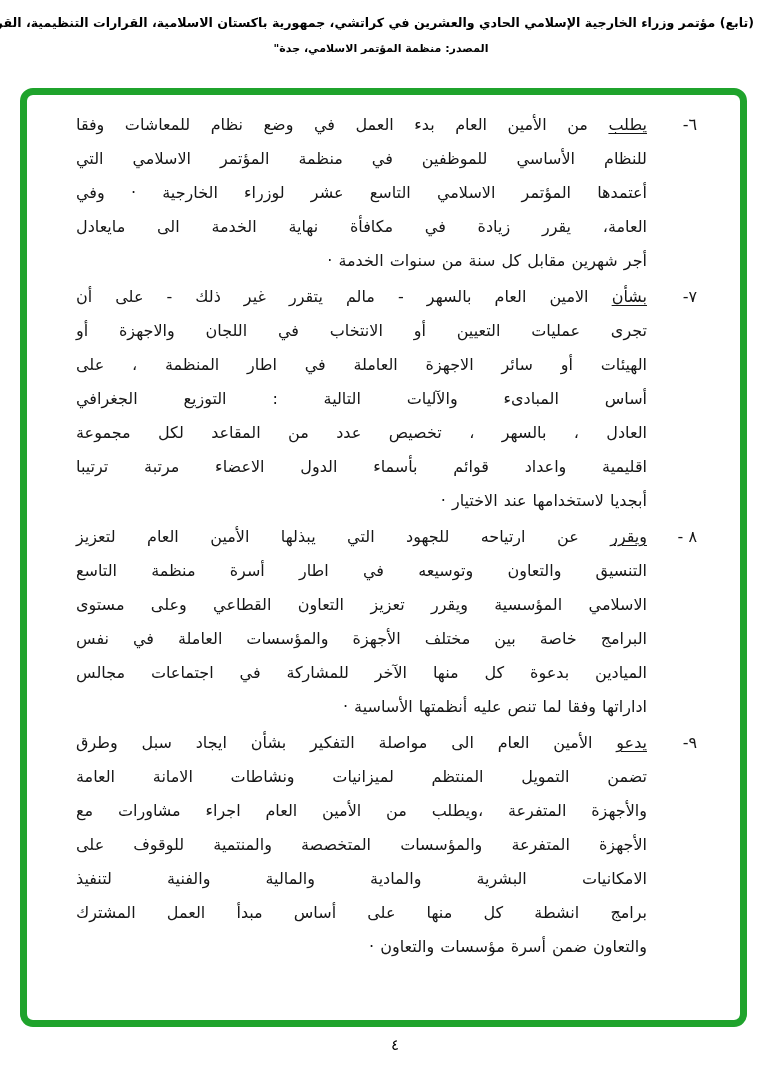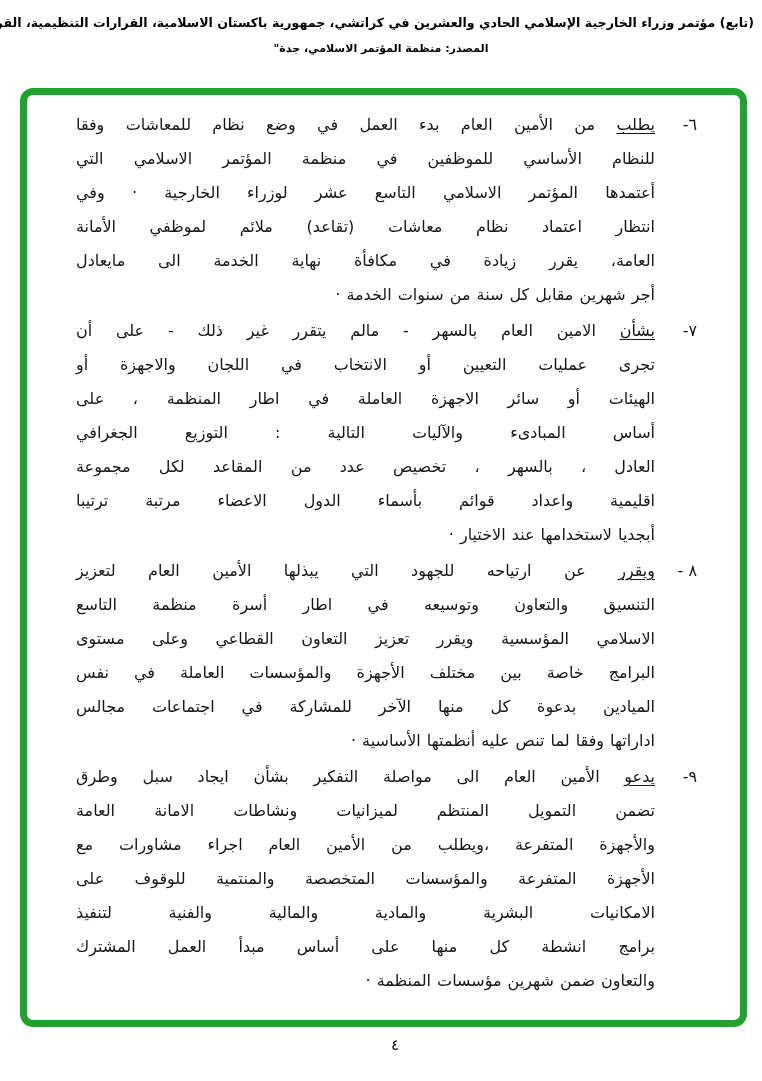--- a/index.html
+++ b/index.html
@@ -72,21 +72,21 @@
     flex: 0 0 38px;
     font-size: 16px;
     line-height: 34px;
     text-align: right;
     white-space: nowrap;
     letter-spacing: 2px;
   }
   .body {
     flex: 1 1 auto;
     min-width: 0;
-    margin-right: 4px;
+    margin-right: 12px;
   }
   .line {
     font-size: 16px;
     line-height: 34px;
     text-align: justify;
     text-align-last: justify;
     word-spacing: 1px;
   }
   .line.last {
     text-align: right;
@@ -120,21 +120,20 @@
 
   <div class="green-frame">
     <div class="frame-content">
 
       <div class="item">
         <div class="marker">٦-</div>
         <div class="body">
           <div class="line"><span class="lead">يطلب</span> <span>من الأمين العام بدء العمل في وضع نظام للمعاشات وفقا</span></div>
           <div class="line">للنظام الأساسي للموظفين في منظمة المؤتمر الاسلامي التي</div>
           <div class="line">أعتمدها المؤتمر الاسلامي التاسع عشر لوزراء الخارجية · وفي</div>
-          <div class="line">انتظار اعتماد نظام معاشات (تقاعد) ملائم لموظفي الأمانة</div>
           <div class="line">العامة، يقرر زيادة في مكافأة نهاية الخدمة الى مايعادل</div>
           <div class="line last">أجر شهرين مقابل كل سنة من سنوات الخدمة ·</div>
         </div>
       </div>
 
       <div class="item">
         <div class="marker">٧-</div>
         <div class="body">
           <div class="line"><span class="lead">بشأن</span> <span>الامين العام بالسهر - مالم يتقرر غير ذلك - على أن</span></div>
           <div class="line">تجرى عمليات التعيين أو الانتخاب في اللجان والاجهزة أو</div>
@@ -160,21 +159,21 @@
 
       <div class="item">
         <div class="marker">٩-</div>
         <div class="body">
           <div class="line"><span class="lead">يدعو</span> <span>الأمين العام الى مواصلة التفكير بشأن ايجاد سبل وطرق</span></div>
           <div class="line">تضمن التمويل المنتظم لميزانيات ونشاطات الامانة العامة</div>
           <div class="line">والأجهزة المتفرعة ،ويطلب من الأمين العام اجراء مشاورات مع</div>
           <div class="line">الأجهزة المتفرعة والمؤسسات المتخصصة والمنتمية للوقوف على</div>
           <div class="line">الامكانيات البشرية والمادية والمالية والفنية لتنفيذ</div>
           <div class="line">برامج انشطة كل منها على أساس مبدأ العمل المشترك</div>
-          <div class="line last">والتعاون ضمن شهرين مؤسسات المنظمة ·</div>
+          <div class="line last">والتعاون ضمن أسرة مؤسسات والتعاون ·</div>
         </div>
       </div>
 
     </div>
   </div>
 
   <div class="page-number">٤</div>
 
 </div>
 

